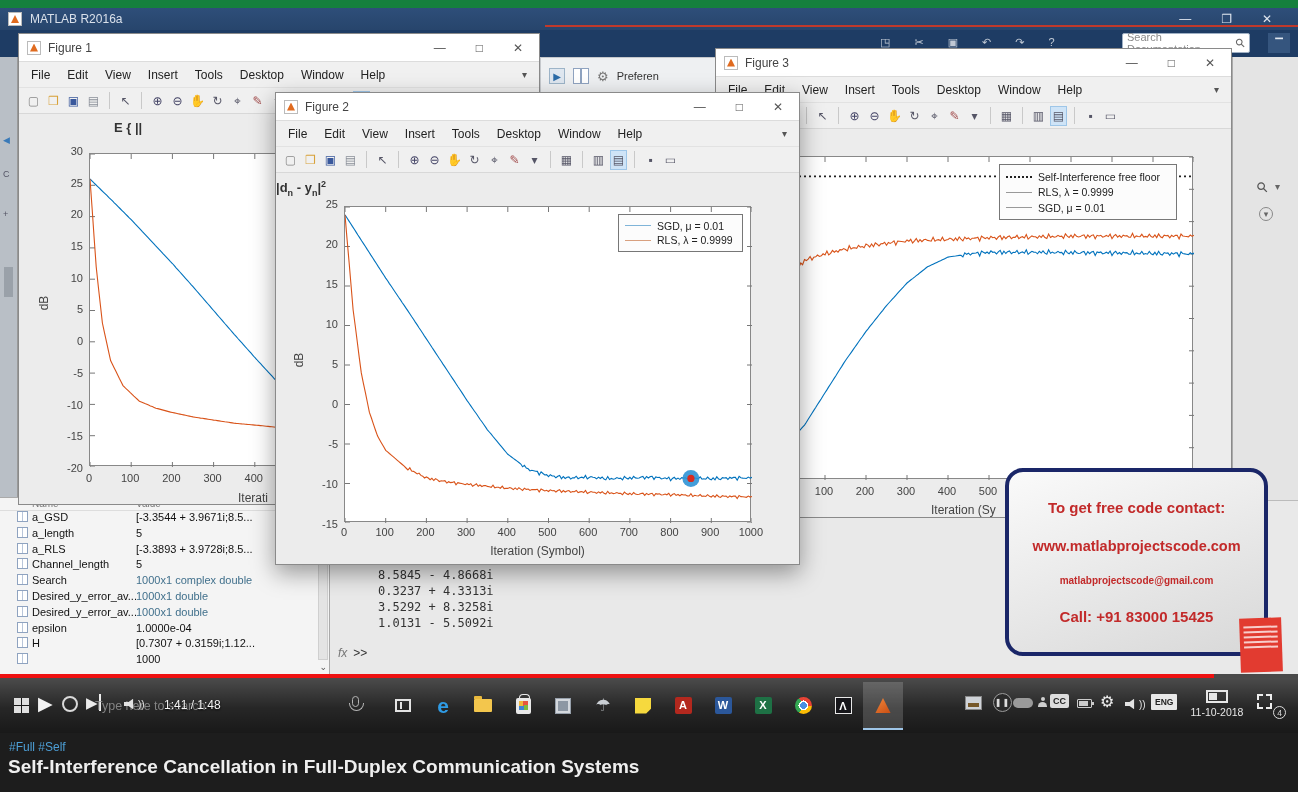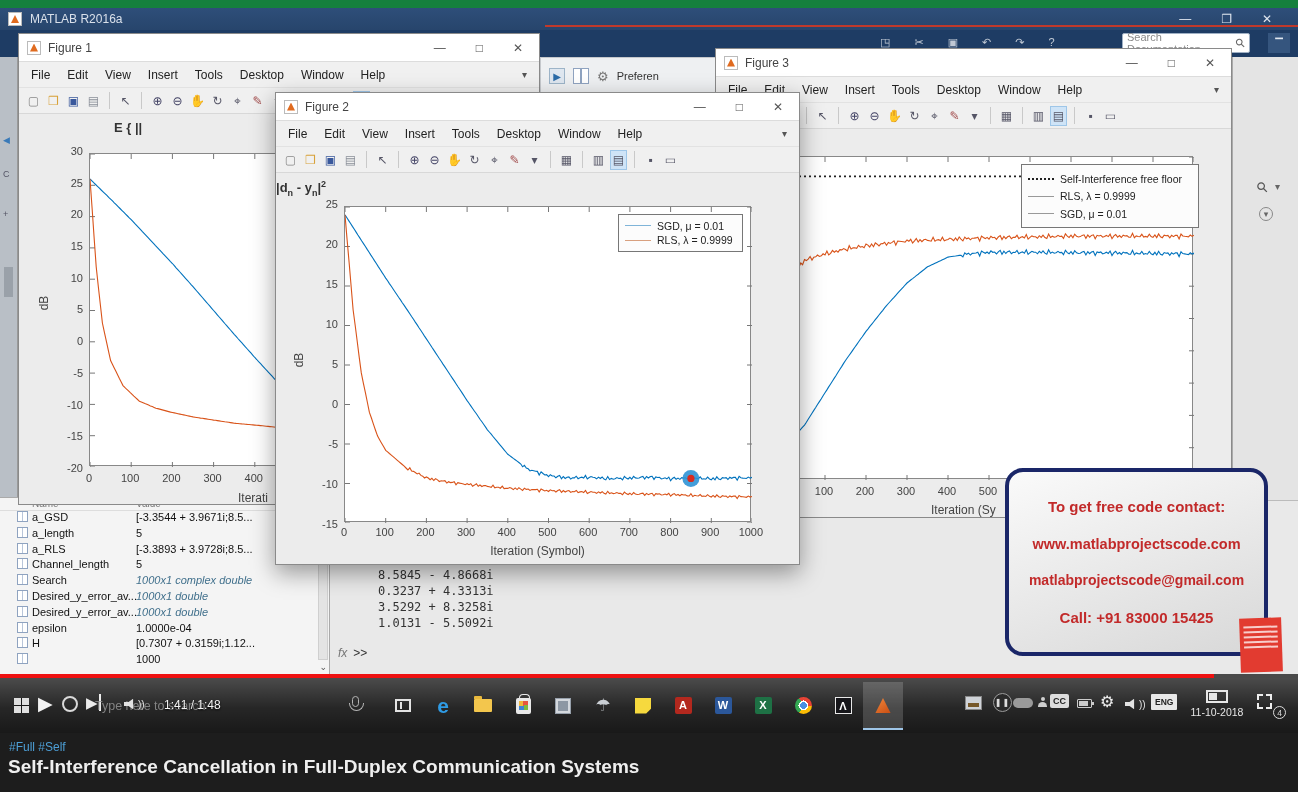--- a/index.html
+++ b/index.html
@@ -30,21 +30,21 @@
   .ts-frag .gear{color:#777;font-size:13px}
   .ts-frag .lbl{font-size:11px;color:#333;white-space:nowrap}
   
   .workspace{position:absolute;left:0;top:497px;width:330px;height:177px;background:#f4f4f4;border-top:1px solid #aaa;border-right:1px solid #aaa;z-index:3;overflow:hidden}
   .ws-head{display:flex;height:13px;font-size:10px;color:#777;border-bottom:1px solid #ddd;padding-left:32px}
   .ws-head span:first-child{width:104px}
   .ws-row{display:flex;align-items:flex-start;height:15.8px;font-size:11px;color:#111}
   .ws-grid{width:11px;height:11px;margin:0 4px 0 17px;border:1px solid #8fa3c0;background:linear-gradient(90deg,#fff 44%,#b9c6da 44% 56%,#fff 56%),linear-gradient(0deg,#fff 44%,#b9c6da 44% 56%,#fff 56%)}
   .ws-name{width:104px;overflow:hidden;white-space:nowrap}
   .ws-val{flex:1;overflow:hidden;white-space:nowrap}
-  .ws-val.it{font-style:italic;color:#41708c}
+  .ws-val.it{color:#41708c}
   .ws-scroll{position:absolute;right:1px;top:2px;bottom:14px;width:10px;background:#e4e4e4;border:1px solid #cfcfcf}
   .ws-down{position:absolute;right:2px;bottom:2px;font-size:9px;color:#555}
   
   .cmdwin{position:absolute;left:330px;top:500px;width:968px;height:174px;background:#e9e9e9;border-top:1px solid #bbb;z-index:3}
   .cmd-lines{position:absolute;left:48px;top:66px;font-family:"DejaVu Sans Mono",monospace;font-size:12px;color:#333;line-height:16px;white-space:pre}
   .cmd-prompt{position:absolute;left:8px;bottom:14px;font-size:12px;color:#333}
   .cmd-prompt .fx{font-style:italic;color:#777;margin-right:6px}
   
   .figwin{position:absolute;background:#ececec;border:1px solid #8a8a8a}
   .figwin.active{box-shadow:0 8px 22px rgba(0,0,0,.38)}
@@ -73,21 +73,21 @@
   .yticks span{height:12px;line-height:12px}
   .xticks{position:absolute;display:flex;justify-content:space-between;font-size:11px;color:#444}
   .xticks span{width:40px;text-align:center}
   .legend{position:absolute;background:#fcfcfc;border:1px solid #777;display:flex;flex-direction:column;justify-content:space-evenly;font-size:10.5px;color:#222;padding:2px 6px;z-index:5}
   .leg-row{display:flex;align-items:center;gap:6px;white-space:nowrap}
   .leg-line{width:26px;border-top:1.5px solid #999;flex:0 0 auto}
   .leg-line.dotted{border-top:2px dotted #222}
   
   .contact{position:absolute;left:1005px;top:468px;width:263px;height:188px;border:4px solid #1a2668;border-radius:18px;background:linear-gradient(160deg,#fafafa,#d8d8d8);z-index:50;display:flex;flex-direction:column;justify-content:space-evenly;text-align:center;padding:6px 4px}
   .contact div{color:#c22a2a;font-weight:bold}
-  .contact .c1{font-size:15px}.contact .c2{font-size:14.5px}.contact .c3{font-size:14px}.contact .c4{font-size:15px}
+  .contact .c1{font-size:15px}.contact .c2{font-size:14.5px}.contact .c3{font-size:10px}.contact .c4{font-size:15px}
   .stamp{position:absolute;left:1240px;top:618px;width:42px;height:54px;background:#e23b30;z-index:55;transform:rotate(-2deg);padding:5px 3px}
   .stamp i{display:block;height:2px;background:rgba(255,255,255,.75);margin:3px 1px}
   
   .progress{position:absolute;left:0;top:674px;width:1298px;height:4px;background:#4a4a4a;z-index:70}
   .progress-fill{height:100%;background:#e11}
   .taskbar{position:absolute;left:0;top:678px;width:1298px;height:55px;background:#191919;z-index:70}
   .tb-overlay{position:absolute;inset:0;background:linear-gradient(180deg,rgba(255,255,255,.22),rgba(255,255,255,.06) 55%,rgba(255,255,255,0));pointer-events:none}
   .start-logo{position:absolute;left:14px;top:20px;width:15px;height:15px;background:#e0e0e0}
   .start-logo::after{content:"";position:absolute;inset:0;background:linear-gradient(90deg,transparent 44%,#191919 44% 56%,transparent 56%),linear-gradient(0deg,transparent 44%,#191919 44% 56%,transparent 56%)}
   .pp-play{position:absolute;left:38px;top:14px;color:#f2f2f2;font-size:19px}
@@ -407,21 +407,21 @@
       </div>
     <div class="plot-title pt-center" style="top:84px">SINR</div>
     <div class="axes" style="left:67px;top:107px;width:410px;height:323px">
       <svg width="410" height="323">
           <path d="M0.0,0 L0.0,5 M0.0,323 L0.0,318 M41.0,0 L41.0,5 M41.0,323 L41.0,318 M82.0,0 L82.0,5 M82.0,323 L82.0,318 M123.0,0 L123.0,5 M123.0,323 L123.0,318 M164.0,0 L164.0,5 M164.0,323 L164.0,318 M205.0,0 L205.0,5 M205.0,323 L205.0,318 M246.0,0 L246.0,5 M246.0,323 L246.0,318 M287.0,0 L287.0,5 M287.0,323 L287.0,318 M328.0,0 L328.0,5 M328.0,323 L328.0,318 M369.0,0 L369.0,5 M369.0,323 L369.0,318 M410.0,0 L410.0,5 M410.0,323 L410.0,318 M0,323.0 L5,323.0 M410,323.0 L405,323.0 M0,290.7 L5,290.7 M410,290.7 L405,290.7 M0,258.4 L5,258.4 M410,258.4 L405,258.4 M0,226.1 L5,226.1 M410,226.1 L405,226.1 M0,193.8 L5,193.8 M410,193.8 L405,193.8 M0,161.5 L5,161.5 M410,161.5 L405,161.5 M0,129.2 L5,129.2 M410,129.2 L405,129.2 M0,96.9 L5,96.9 M410,96.9 L405,96.9 M0,64.6 L5,64.6 M410,64.6 L405,64.6 M0,32.3 L5,32.3 M410,32.3 L405,32.3 M0,0.0 L5,0.0 M410,0.0 L405,0.0 " stroke="#777" stroke-width="1" fill="none"></path>
           <path d="M0.0,19.4 L1.9,19.4 L3.7,19.4 L5.6,19.4 L7.5,19.4 L9.3,19.4 L11.2,19.4 L13.0,19.4 L14.9,19.4 L16.8,19.4 L18.6,19.4 L20.5,19.4 L22.4,19.4 L24.2,19.4 L26.1,19.4 L28.0,19.4 L29.8,19.4 L31.7,19.4 L33.5,19.4 L35.4,19.4 L37.3,19.4 L39.1,19.4 L41.0,19.4 L42.9,19.4 L44.7,19.4 L46.6,19.4 L48.5,19.4 L50.3,19.4 L52.2,19.4 L54.0,19.4 L55.9,19.4 L57.8,19.4 L59.6,19.4 L61.5,19.4 L63.4,19.4 L65.2,19.4 L67.1,19.4 L69.0,19.4 L70.8,19.4 L72.7,19.4 L74.5,19.4 L76.4,19.4 L78.3,19.4 L80.1,19.4 L82.0,19.4 L83.9,19.4 L85.7,19.4 L87.6,19.4 L89.5,19.4 L91.3,19.4 L93.2,19.4 L95.0,19.4 L96.9,19.4 L98.8,19.4 L100.6,19.4 L102.5,19.4 L104.4,19.4 L106.2,19.4 L108.1,19.4 L110.0,19.4 L111.8,19.4 L113.7,19.4 L115.5,19.4 L117.4,19.4 L119.3,19.4 L121.1,19.4 L123.0,19.4 L124.9,19.4 L126.7,19.4 L128.6,19.4 L130.5,19.4 L132.3,19.4 L134.2,19.4 L136.0,19.4 L137.9,19.4 L139.8,19.4 L141.6,19.4 L143.5,19.4 L145.4,19.4 L147.2,19.4 L149.1,19.4 L151.0,19.4 L152.8,19.4 L154.7,19.4 L156.5,19.4 L158.4,19.4 L160.3,19.4 L162.1,19.4 L164.0,19.4 L165.9,19.4 L167.7,19.4 L169.6,19.4 L171.5,19.4 L173.3,19.4 L175.2,19.4 L177.0,19.4 L178.9,19.4 L180.8,19.4 L182.6,19.4 L184.5,19.4 L186.4,19.4 L188.2,19.4 L190.1,19.4 L192.0,19.4 L193.8,19.4 L195.7,19.4 L197.5,19.4 L199.4,19.4 L201.3,19.4 L203.1,19.4 L205.0,19.4 L206.9,19.4 L208.7,19.4 L210.6,19.4 L212.5,19.4 L214.3,19.4 L216.2,19.4 L218.0,19.4 L219.9,19.4 L221.8,19.4 L223.6,19.4 L225.5,19.4 L227.4,19.4 L229.2,19.4 L231.1,19.4 L233.0,19.4 L234.8,19.4 L236.7,19.4 L238.5,19.4 L240.4,19.4 L242.3,19.4 L244.1,19.4 L246.0,19.4 L247.9,19.4 L249.7,19.4 L251.6,19.4 L253.5,19.4 L255.3,19.4 L257.2,19.4 L259.0,19.4 L260.9,19.4 L262.8,19.4 L264.6,19.4 L266.5,19.4 L268.4,19.4 L270.2,19.4 L272.1,19.4 L274.0,19.4 L275.8,19.4 L277.7,19.4 L279.5,19.4 L281.4,19.4 L283.3,19.4 L285.1,19.4 L287.0,19.4 L288.9,19.4 L290.7,19.4 L292.6,19.4 L294.5,19.4 L296.3,19.4 L298.2,19.4 L300.0,19.4 L301.9,19.4 L303.8,19.4 L305.6,19.4 L307.5,19.4 L309.4,19.4 L311.2,19.4 L313.1,19.4 L315.0,19.4 L316.8,19.4 L318.7,19.4 L320.5,19.4 L322.4,19.4 L324.3,19.4 L326.1,19.4 L328.0,19.4 L329.9,19.4 L331.7,19.4 L333.6,19.4 L335.5,19.4 L337.3,19.4 L339.2,19.4 L341.0,19.4 L342.9,19.4 L344.8,19.4 L346.6,19.4 L348.5,19.4 L350.4,19.4 L352.2,19.4 L354.1,19.4 L356.0,19.4 L357.8,19.4 L359.7,19.4 L361.5,19.4 L363.4,19.4 L365.3,19.4 L367.1,19.4 L369.0,19.4 L370.9,19.4 L372.7,19.4 L374.6,19.4 L376.5,19.4 L378.3,19.4 L380.2,19.4 L382.0,19.4 L383.9,19.4 L385.8,19.4 L387.6,19.4 L389.5,19.4 L391.4,19.4 L393.2,19.4 L395.1,19.4 L397.0,19.4 L398.8,19.4 L400.7,19.4 L402.5,19.4 L404.4,19.4 L406.3,19.4 L408.1,19.4 L410.0,19.4 " stroke="#222222" stroke-width="1.6" fill="none" stroke-dasharray="2 3"></path>
           <path d="M0.0,128.3 L1.9,128.1 L3.7,123.6 L5.6,123.9 L7.5,118.4 L9.3,117.0 L11.2,115.6 L13.0,113.7 L14.9,110.3 L16.8,106.0 L18.6,107.7 L20.5,102.5 L20.5,102.5 L22.4,103.6 L24.2,102.1 L26.1,99.5 L28.0,103.1 L29.8,100.3 L31.7,99.8 L33.5,98.0 L35.4,99.4 L37.3,98.8 L39.1,96.8 L41.0,97.9 L41.0,97.9 L42.9,94.0 L44.7,97.9 L46.6,96.4 L48.5,93.4 L50.3,95.2 L52.2,93.7 L54.0,95.2 L55.9,92.7 L57.8,92.9 L59.6,91.6 L61.5,92.5 L61.5,92.5 L63.4,93.9 L65.2,88.7 L67.1,92.1 L69.0,90.9 L70.8,90.7 L72.7,91.3 L74.5,88.3 L76.4,90.1 L78.3,89.5 L80.1,90.7 L82.0,87.1 L82.0,87.1 L83.9,88.1 L85.7,90.0 L87.6,87.0 L89.5,89.7 L91.3,85.9 L93.2,87.2 L95.0,88.9 L96.9,86.8 L98.8,86.6 L100.6,85.3 L102.5,88.2 L104.4,85.5 L106.2,86.4 L108.1,85.4 L110.0,83.8 L111.8,88.2 L113.7,84.1 L115.5,84.3 L117.4,84.5 L119.3,84.7 L121.1,85.2 L123.0,83.0 L123.0,83.0 L124.9,84.3 L126.7,82.3 L128.6,86.0 L130.5,83.8 L132.3,81.4 L134.2,85.0 L136.0,82.6 L137.9,84.7 L139.8,82.8 L141.6,82.3 L143.5,83.4 L145.4,83.7 L147.2,84.2 L149.1,80.3 L151.0,84.2 L152.8,82.9 L154.7,82.6 L156.5,83.8 L158.4,80.2 L160.3,83.7 L162.1,83.0 L164.0,82.5 L164.0,82.5 L165.9,81.1 L167.7,82.0 L169.6,83.7 L171.5,80.9 L173.3,83.4 L175.2,80.0 L177.0,82.1 L178.9,83.9 L180.8,80.1 L182.6,81.8 L184.5,80.9 L186.4,82.8 L188.2,81.2 L190.1,81.1 L192.0,80.9 L193.8,80.2 L195.7,84.1 L197.5,79.1 L199.4,80.5 L201.3,81.6 L203.1,80.4 L205.0,82.1 L205.0,82.1 L206.9,79.3 L208.7,80.7 L210.6,80.3 L212.5,82.3 L214.3,80.0 L216.2,78.6 L218.0,82.6 L219.9,79.4 L221.8,81.6 L223.6,79.8 L225.5,78.9 L227.4,81.8 L229.2,80.4 L231.1,80.4 L233.0,78.3 L234.8,81.6 L236.7,80.3 L238.5,79.7 L240.4,80.9 L242.3,77.5 L244.1,82.1 L246.0,80.3 L247.9,78.9 L249.7,79.7 L251.6,79.7 L253.5,81.2 L255.3,78.7 L257.2,80.4 L259.0,78.1 L260.9,80.5 L262.8,81.5 L264.6,77.0 L266.5,80.4 L268.4,79.2 L270.2,80.2 L272.1,79.7 L274.0,78.3 L275.8,79.5 L277.7,79.2 L279.5,81.4 L281.4,76.9 L283.3,79.2 L285.1,80.4 L287.0,78.2 L287.0,78.2 L288.9,80.7 L290.7,77.2 L292.6,79.3 L294.5,80.0 L296.3,79.6 L298.2,78.4 L300.0,77.8 L301.9,81.3 L303.8,78.0 L305.6,80.1 L307.5,78.4 L309.4,77.8 L311.2,81.7 L313.1,78.3 L315.0,78.9 L316.8,78.3 L318.7,80.2 L320.5,79.5 L322.4,78.4 L324.3,79.6 L326.1,77.2 L328.0,81.7 L329.9,78.9 L331.7,77.5 L333.6,80.1 L335.5,78.6 L337.3,80.5 L339.2,78.2 L341.0,79.0 L342.9,78.6 L344.8,80.2 L346.6,80.2 L348.5,76.3 L350.4,80.8 L352.2,78.9 L354.1,79.5 L356.0,79.7 L357.8,77.3 L359.7,80.1 L361.5,79.4 L363.4,80.0 L365.3,77.1 L367.1,79.5 L369.0,80.4 L370.9,78.0 L372.7,80.6 L374.6,76.9 L376.5,79.8 L378.3,80.7 L380.2,78.2 L382.0,78.8 L383.9,78.4 L385.8,80.9 L387.6,78.2 L389.5,79.6 L391.4,78.4 L393.2,78.3 L395.1,82.0 L397.0,77.1 L398.8,79.0 L400.7,79.3 L402.5,79.5 L404.4,79.9 L406.3,78.0 L408.1,79.4 L410.0,78.2 " stroke="#D95319" stroke-width="1.1" fill="none"></path>
           <path d="M0.0,290.7 L1.9,288.6 L3.7,286.6 L5.6,284.5 L7.5,282.5 L9.3,280.4 L11.2,278.4 L13.0,276.3 L14.9,274.3 L16.8,272.2 L18.6,270.1 L20.5,268.1 L20.5,268.1 L22.4,265.2 L24.2,262.2 L26.1,259.3 L28.0,256.3 L29.8,253.4 L31.7,250.5 L33.5,247.5 L35.4,244.6 L37.3,241.7 L39.1,238.7 L41.0,235.8 L41.0,235.8 L42.9,232.9 L44.7,229.9 L46.6,227.0 L48.5,224.0 L50.3,221.1 L52.2,218.2 L54.0,215.2 L55.9,212.3 L57.8,209.4 L59.6,206.4 L61.5,203.5 L61.5,203.5 L63.4,200.8 L65.2,198.2 L67.1,195.6 L69.0,192.9 L70.8,190.3 L72.7,187.6 L74.5,185.0 L76.4,182.3 L78.3,179.7 L80.1,177.1 L82.0,174.4 L82.0,174.4 L83.9,172.1 L85.7,169.7 L87.6,167.4 L89.5,165.0 L91.3,162.7 L93.2,160.3 L95.0,158.0 L96.9,155.6 L98.8,153.3 L100.6,150.9 L102.5,148.6 L102.5,148.6 L104.4,146.5 L106.2,144.5 L108.1,142.4 L110.0,140.4 L111.8,138.3 L113.7,136.2 L115.5,134.2 L117.4,132.1 L119.3,130.1 L121.1,128.0 L123.0,126.0 L123.0,126.0 L124.9,124.5 L126.7,123.0 L128.6,121.6 L130.5,120.1 L132.3,118.6 L134.2,117.2 L136.0,115.7 L137.9,114.2 L139.8,112.8 L141.6,111.3 L143.5,109.8 L143.5,109.8 L145.4,108.9 L147.2,108.1 L149.1,107.2 L151.0,106.3 L152.8,105.4 L154.7,104.5 L156.5,103.7 L158.4,102.8 L160.3,101.9 L162.1,101.0 L164.0,100.1 L164.0,100.1 L165.9,99.8 L167.7,99.5 L169.6,99.2 L171.5,99.0 L173.3,98.7 L175.2,98.4 L177.0,98.3 L178.9,99.9 L180.8,95.8 L182.6,97.3 L184.5,96.2 L184.5,96.2 L186.4,98.1 L188.2,96.4 L190.1,96.2 L192.0,96.0 L193.8,95.2 L195.7,99.0 L197.5,94.0 L199.4,95.3 L201.3,96.3 L203.1,95.0 L205.0,96.6 L205.0,96.6 L206.9,93.9 L208.7,95.3 L210.6,95.0 L212.5,97.0 L214.3,94.8 L216.2,93.3 L218.0,97.4 L219.9,94.2 L221.8,96.5 L223.6,94.7 L225.5,93.9 L227.4,96.8 L229.2,95.4 L231.1,95.5 L233.0,93.4 L234.8,96.7 L236.7,95.5 L238.5,94.9 L240.4,96.2 L242.3,92.8 L244.1,97.4 L246.0,95.7 L246.0,95.7 L247.9,94.3 L249.7,95.1 L251.6,95.2 L253.5,96.8 L255.3,94.3 L257.2,96.0 L259.0,93.8 L260.9,96.2 L262.8,97.3 L264.6,92.8 L266.5,96.3 L268.4,95.1 L270.2,96.2 L272.1,95.7 L274.0,94.4 L275.8,95.6 L277.7,95.4 L279.5,97.7 L281.4,93.2 L283.3,95.6 L285.1,96.8 L287.0,94.7 L288.9,97.2 L290.7,93.7 L292.6,95.8 L294.5,96.5 L296.3,96.2 L298.2,95.0 L300.0,94.4 L301.9,97.9 L303.8,94.6 L305.6,96.7 L307.5,95.0 L309.4,94.4 L311.2,98.4 L313.1,94.9 L315.0,95.6 L316.8,95.0 L318.7,96.9 L320.5,96.3 L322.4,95.2 L324.3,96.4 L326.1,94.0 L328.0,98.5 L328.0,98.5 L329.9,95.7 L331.7,94.3 L333.6,97.0 L335.5,95.5 L337.3,97.4 L339.2,95.1 L341.0,95.9 L342.9,95.6 L344.8,97.2 L346.6,97.2 L348.5,93.3 L350.4,97.8 L352.2,95.9 L354.1,96.6 L356.0,96.8 L357.8,94.4 L359.7,97.3 L361.5,96.6 L363.4,97.2 L365.3,94.4 L367.1,96.8 L369.0,97.7 L370.9,95.3 L372.7,98.0 L374.6,94.3 L376.5,97.2 L378.3,98.1 L380.2,95.6 L382.0,96.3 L383.9,95.9 L385.8,98.4 L387.6,95.7 L389.5,97.1 L391.4,95.9 L393.2,95.9 L395.1,99.6 L397.0,94.8 L398.8,96.6 L400.7,96.9 L402.5,97.2 L404.4,97.6 L406.3,95.7 L408.1,97.1 L410.0,96.0 " stroke="#0072BD" stroke-width="1.1" fill="none"></path>
         </svg>
     </div>
-    <div class="legend" style="left:305px;top:115px;width:178px;height:64px">
+    <div class="legend" style="left:283px;top:115px;width:178px;height:56px">
         <div class="leg-row">
           <span class="leg-line dotted"></span>
           <span>Self-Interference free floor</span>
         </div>
         <div class="leg-row">
           <span class="leg-line" style="border-top-color: rgb(153, 153, 153);"></span>
           <span>RLS, λ = 0.9999</span>
         </div>
         <div class="leg-row">
           <span class="leg-line" style="border-top-color: rgb(153, 153, 153);"></span>

